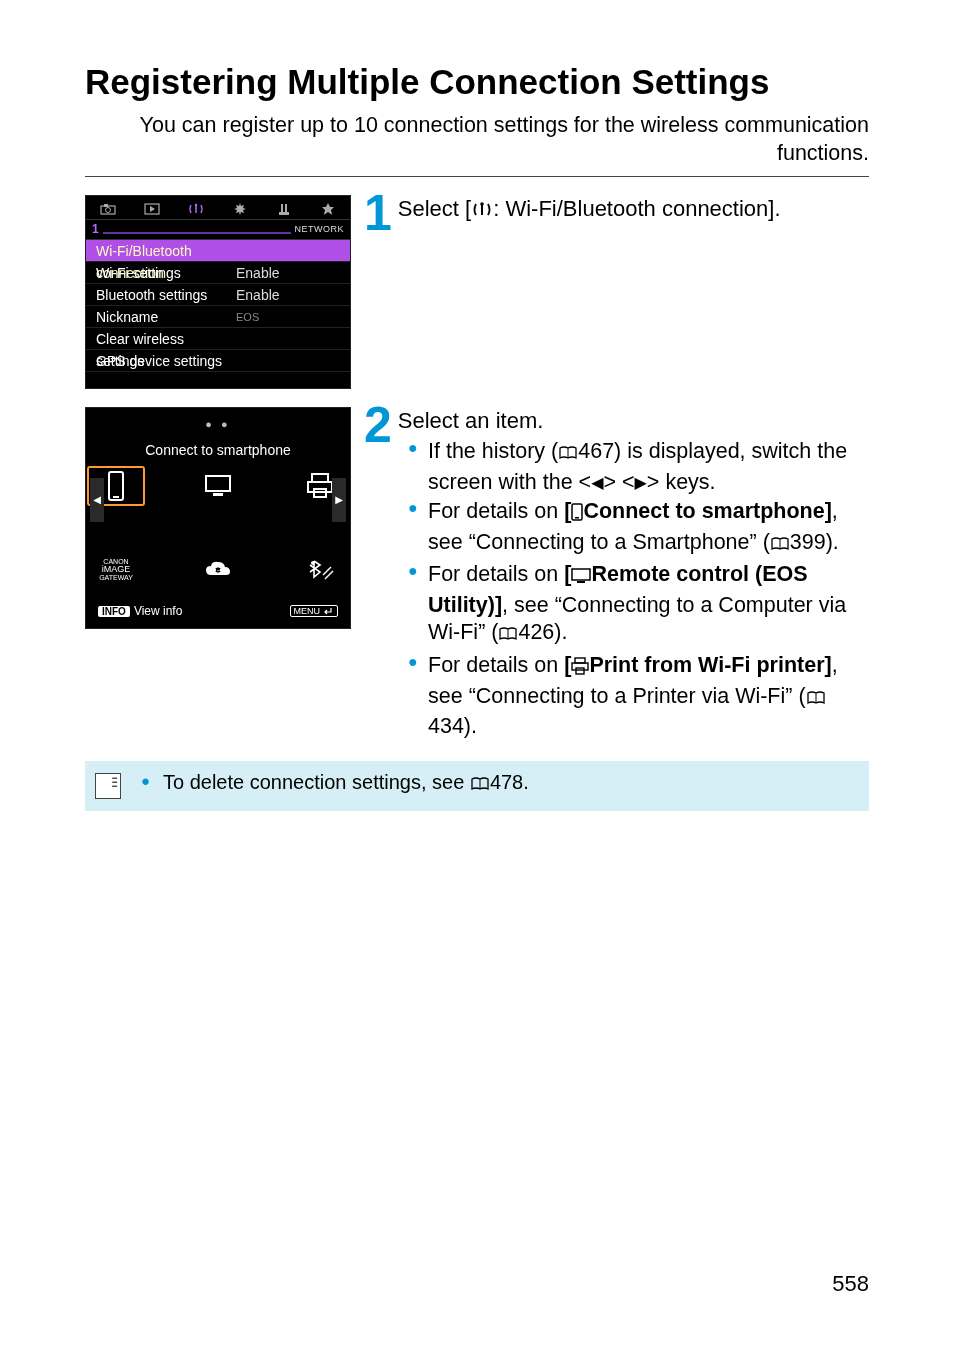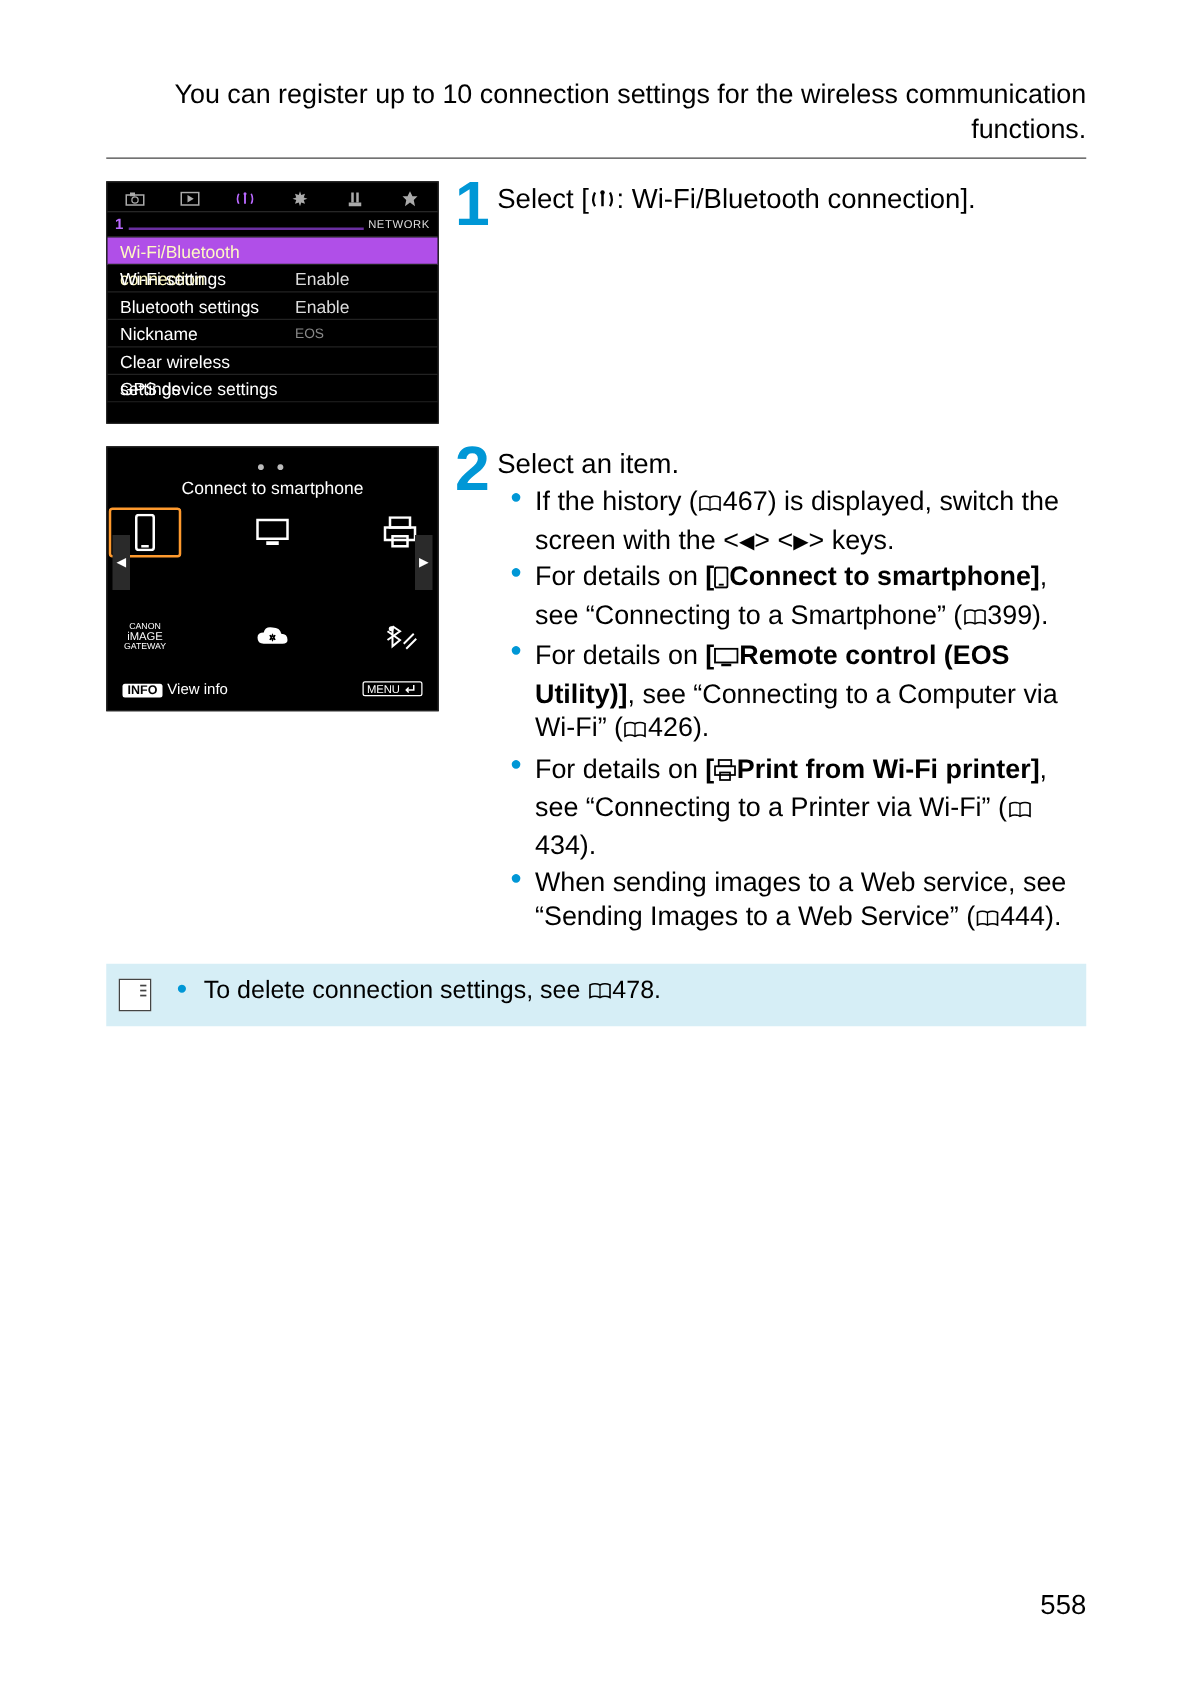--- a/index.html
+++ b/index.html
@@ -132,21 +132,21 @@
   .lcd2 {
     background: #000;
     color: #fff;
     width: 266px;
     position: relative;
     padding-top: 10px;
     padding-bottom: 10px;
     border: 1px solid #222;
   }
   .lcd2 .dots { text-align:center; font-size: 11px; letter-spacing: 3px; color:#bbb; }
-  .lcd2 .title2 { text-align:center; font-size: 14px; margin: 2px 0 8px; }
+  .lcd2 .title2 { text-align:center; font-size: 14px; margin: 12px 0 8px; }
   .grid6 {
     display: grid;
     grid-template-columns: repeat(3, 58px);
     grid-gap: 18px 20px;
     justify-content: center;
     margin-bottom: 10px;
     gap: 44px;
   }
   .cell {
     width: 58px; height: 40px;
@@ -213,20 +213,21 @@
     right: 85px;
     font-size: 22px;
   }
   .bold { font-weight: bold; }
   .ilsvg { display:inline-block; vertical-align:-3px; }
 </style>
 </head>
 <body>
 
 <div class="page">
+  <h1>Registering Multiple Connection Settings</h1>
   <p class="intro">You can register up to 10 connection settings for the wireless communication functions.</p>
   <hr class="rule">
 
   <div class="row">
     <div class="col-left">
 
       <div class="lcd">
         <div class="tabbar">
           <div class="tab">
             <svg width="16" height="12">
@@ -401,26 +402,20 @@
         <li>
           <span>For details on </span><span class="bold"><span>[</span><span class="ilsvg"><svg width="18" height="18">
                   <rect x="4" y="1" width="10" height="5" fill="none" stroke="#000" stroke-width="1.4"></rect>
                   <rect x="1" y="6" width="16" height="7" fill="none" stroke="#000" stroke-width="1.4"></rect>
                   <rect x="5" y="11" width="8" height="6" fill="none" stroke="#000" stroke-width="1.4"></rect>
                 </svg></span><span>Print from Wi-Fi printer]</span></span><span>, see “Connecting to a Printer via Wi-Fi” (</span><span class="ilsvg"><svg width="20" height="16">
                 <path d="M2 3 Q6 1 10 3 Q14 1 18 3 L18 13 Q14 11 10 13 Q6 11 2 13 Z" fill="none" stroke="#000" stroke-width="1.3"></path>
                 <line x1="10" y1="3" x2="10" y2="13" stroke="#000" stroke-width="1"></line>
               </svg></span><span>434).</span>
         </li>
-        <li>
-          <span>When sending images to a Web service, see “Sending Images to a Web Service” (</span><span class="ilsvg"><svg width="20" height="16">
-                <path d="M2 3 Q6 1 10 3 Q14 1 18 3 L18 13 Q14 11 10 13 Q6 11 2 13 Z" fill="none" stroke="#000" stroke-width="1.3"></path>
-                <line x1="10" y1="3" x2="10" y2="13" stroke="#000" stroke-width="1"></line>
-              </svg></span><span>444).</span>
-        </li>
       </ul>
     </div>
   </div>
 
   <div class="notebox">
     <div class="note-icon">
       <div class="bars">━<br>━<br>━</div>
     </div>
     <ul>
       <li>

